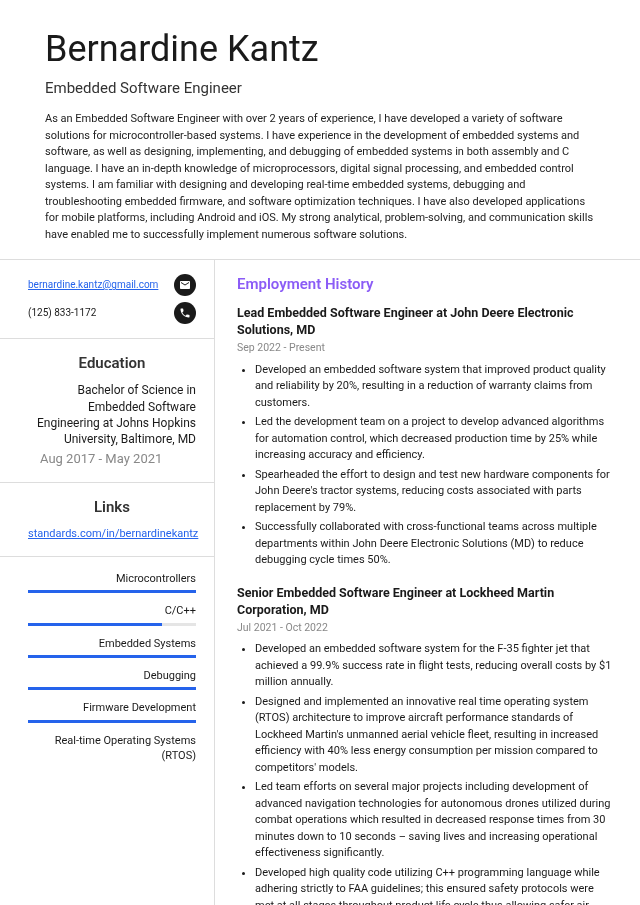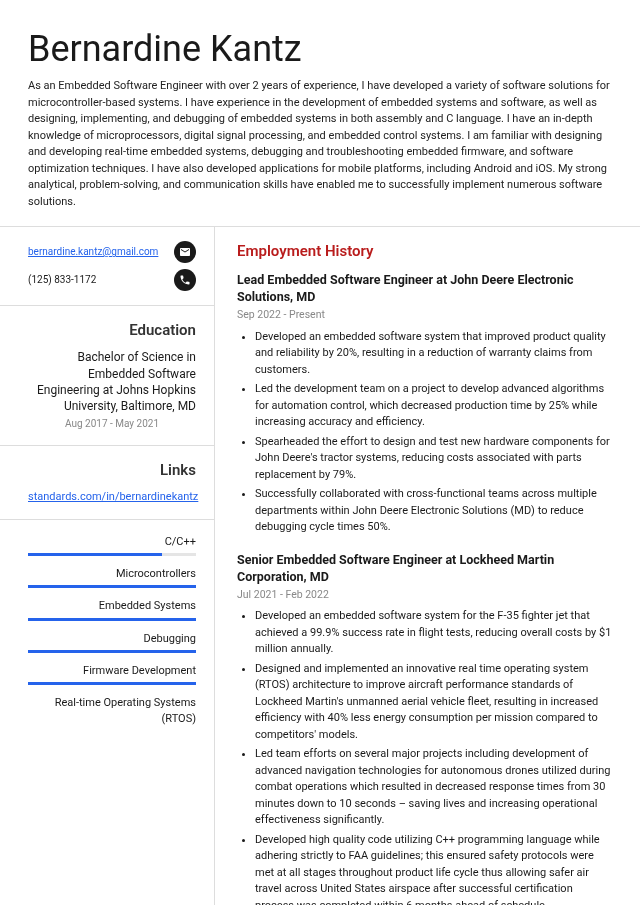--- a/index.html
+++ b/index.html
@@ -1,52 +1,53 @@
 <!DOCTYPE html>
 <html><head>
 <meta charset="utf-8">
 <style>
 *{box-sizing:border-box;margin:0;padding:0}
 body{font-family:-apple-system,BlinkMacSystemFont,"Segoe UI",Roboto,sans-serif;width:640px;background:#fff;color:#1a1a1a;font-size:12px;line-height:1.4}
-.header{padding:24px 28px 16px}
+.header{padding:24px 45px 16px}
 .name{font-size:36px;font-weight:400;margin-bottom:4px}
 .title{font-size:15px;color:#333;margin-bottom:12px}
 .summary{font-size:11px;line-height:1.5;color:#222}
 .hr-top{border:none;border-top:1px solid #ddd;margin:0}
 .body-wrap{display:flex}
 .sidebar{width:215px;border-right:1px solid #ddd;padding:14px 18px 14px 28px}
 .main{flex:1;padding:14px 28px 14px 22px}
 .contact{text-align:right}
 .contact-row{display:flex;align-items:center;justify-content:space-between;gap:0;margin-bottom:6px;font-size:10px}
 .contact-row a{color:#2563eb;text-decoration:underline}
 .icon-circle{width:22px;height:22px;border-radius:50%;background:#1a1a1a;display:flex;align-items:center;justify-content:center;flex-shrink:0}
 .icon-circle svg{width:12px;height:12px;fill:#fff}
 .sec-divider{border:none;border-top:1px solid #ddd;margin:14px -18px 14px -28px}
-.side-h{font-size:15px;font-weight:600;text-align:right;color:#333;margin-bottom:8px}
+.side-h{font-size:15px;font-weight:600;text-align:center;color:#333;margin-bottom:8px}
 .edu-title{font-size:12px;font-weight:400;text-align:right;line-height:1.35}
-.edu-dates{font-size:10px;color:#888;text-align:center;margin:3px 4px 4px}
+.edu-dates{font-size:13px;color:#888;text-align:left;margin:3px 12px 4px}
 .edu-desc{font-size:11px;text-align:right;line-height:1.45}
 .link-item{font-size:11px;text-align:right}
 .link-item a{color:#2563eb;text-decoration:underline}
 .skill{margin-bottom:10px}
 .skill-name{font-size:11px;text-align:right;margin-bottom:4px}
 .skill-bar{height:3px;background:#e5e5e5;position:relative}
 .skill-bar-fill{height:3px;background:#2563eb;position:absolute;left:0;top:0}
-.main-h{font-size:15px;font-weight:600;color:#b91c1c;margin-bottom:10px}
+.main-h{font-size:15px;font-weight:600;color:#8b5cf6;margin-bottom:10px}
 .job{margin-bottom:16px}
 .job-title{font-size:12.5px;font-weight:700;line-height:1.35;margin-bottom:2px}
 .job-dates{font-size:10.5px;color:#888;margin-bottom:6px}
 .job ul{padding-left:18px}
 .job li{font-size:11px;line-height:1.5;margin-bottom:3px}
 </style>
 </head>
 <body>
 
 <div class="header">
   <h1 class="name">Bernardine Kantz</h1>
+  <div class="title">Embedded Software Engineer</div>
   <p class="summary">As an Embedded Software Engineer with over 2 years of experience, I have developed a variety of software solutions for microcontroller-based systems. I have experience in the development of embedded systems and software, as well as designing, implementing, and debugging of embedded systems in both assembly and C language. I have an in-depth knowledge of microprocessors, digital signal processing, and embedded control systems. I am familiar with designing and developing real-time embedded systems, debugging and troubleshooting embedded firmware, and software optimization techniques. I have also developed applications for mobile platforms, including Android and iOS. My strong analytical, problem-solving, and communication skills have enabled me to successfully implement numerous software solutions.</p>
 </div>
 <hr class="hr-top">
 
 <div class="body-wrap">
   <aside class="sidebar">
 
     <div class="contact">
       <div class="contact-row">
         <a href="#">bernardine.kantz@gmail.com</a>
@@ -79,29 +80,29 @@
     <div>
       <h2 class="side-h">Links</h2>
       <div class="link-item"><a href="#">standards.com/in/bernardinekantz</a></div>
     </div>
 
     <hr class="sec-divider">
 
     <div>
       <div id="skills-list">
           <div class="skill">
+            <div class="skill-name">Microcontrollers</div>
+            <div class="skill-bar">
+              <div class="skill-bar-fill" style="width:100%"></div>
+            </div>
+          </div>
+          <div class="skill">
             <div class="skill-name">C/C++</div>
             <div class="skill-bar">
               <div class="skill-bar-fill" style="width:80%"></div>
-            </div>
-          </div>
-          <div class="skill">
-            <div class="skill-name">Microcontrollers</div>
-            <div class="skill-bar">
-              <div class="skill-bar-fill" style="width:100%"></div>
             </div>
           </div>
           <div class="skill">
             <div class="skill-name">Embedded Systems</div>
             <div class="skill-bar">
               <div class="skill-bar-fill" style="width:100%"></div>
             </div>
           </div>
           <div class="skill">
             <div class="skill-name">Debugging</div>
@@ -131,21 +132,21 @@
           <div class="job-dates">Sep 2022 - Present</div>
           <ul>
             <li>Developed an embedded software system that improved product quality and reliability by 20%, resulting in a reduction of warranty claims from customers.</li>
             <li>Led the development team on a project to develop advanced algorithms for automation control, which decreased production time by 25% while increasing accuracy and efficiency.</li>
             <li>Spearheaded the effort to design and test new hardware components for John Deere's tractor systems, reducing costs associated with parts replacement by 79%.</li>
             <li>Successfully collaborated with cross-functional teams across multiple departments within John Deere Electronic Solutions (MD) to reduce debugging cycle times 50%.</li>
           </ul>
         </div>
         <div class="job">
           <div class="job-title">Senior Embedded Software Engineer at Lockheed Martin Corporation, MD</div>
-          <div class="job-dates">Jul 2021 - Feb 2022</div>
+          <div class="job-dates">Jul 2021 - Oct 2022</div>
           <ul>
             <li>Developed an embedded software system for the F-35 fighter jet that achieved a 99.9% success rate in flight tests, reducing overall costs by $1 million annually.</li>
             <li>Designed and implemented an innovative real time operating system (RTOS) architecture to improve aircraft performance standards of Lockheed Martin's unmanned aerial vehicle fleet, resulting in increased efficiency with 40% less energy consumption per mission compared to competitors' models.</li>
             <li>Led team efforts on several major projects including development of advanced navigation technologies for autonomous drones utilized during combat operations which resulted in decreased response times from 30 minutes down to 10 seconds – saving lives and increasing operational effectiveness significantly.</li>
             <li>Developed high quality code utilizing C++ programming language while adhering strictly to FAA guidelines; this ensured safety protocols were met at all stages throughout product life cycle thus allowing safer air travel across United States airspace after successful certification process was completed within 6 months ahead of schedule.</li>
           </ul>
         </div>
       </div>
 
   </main>

